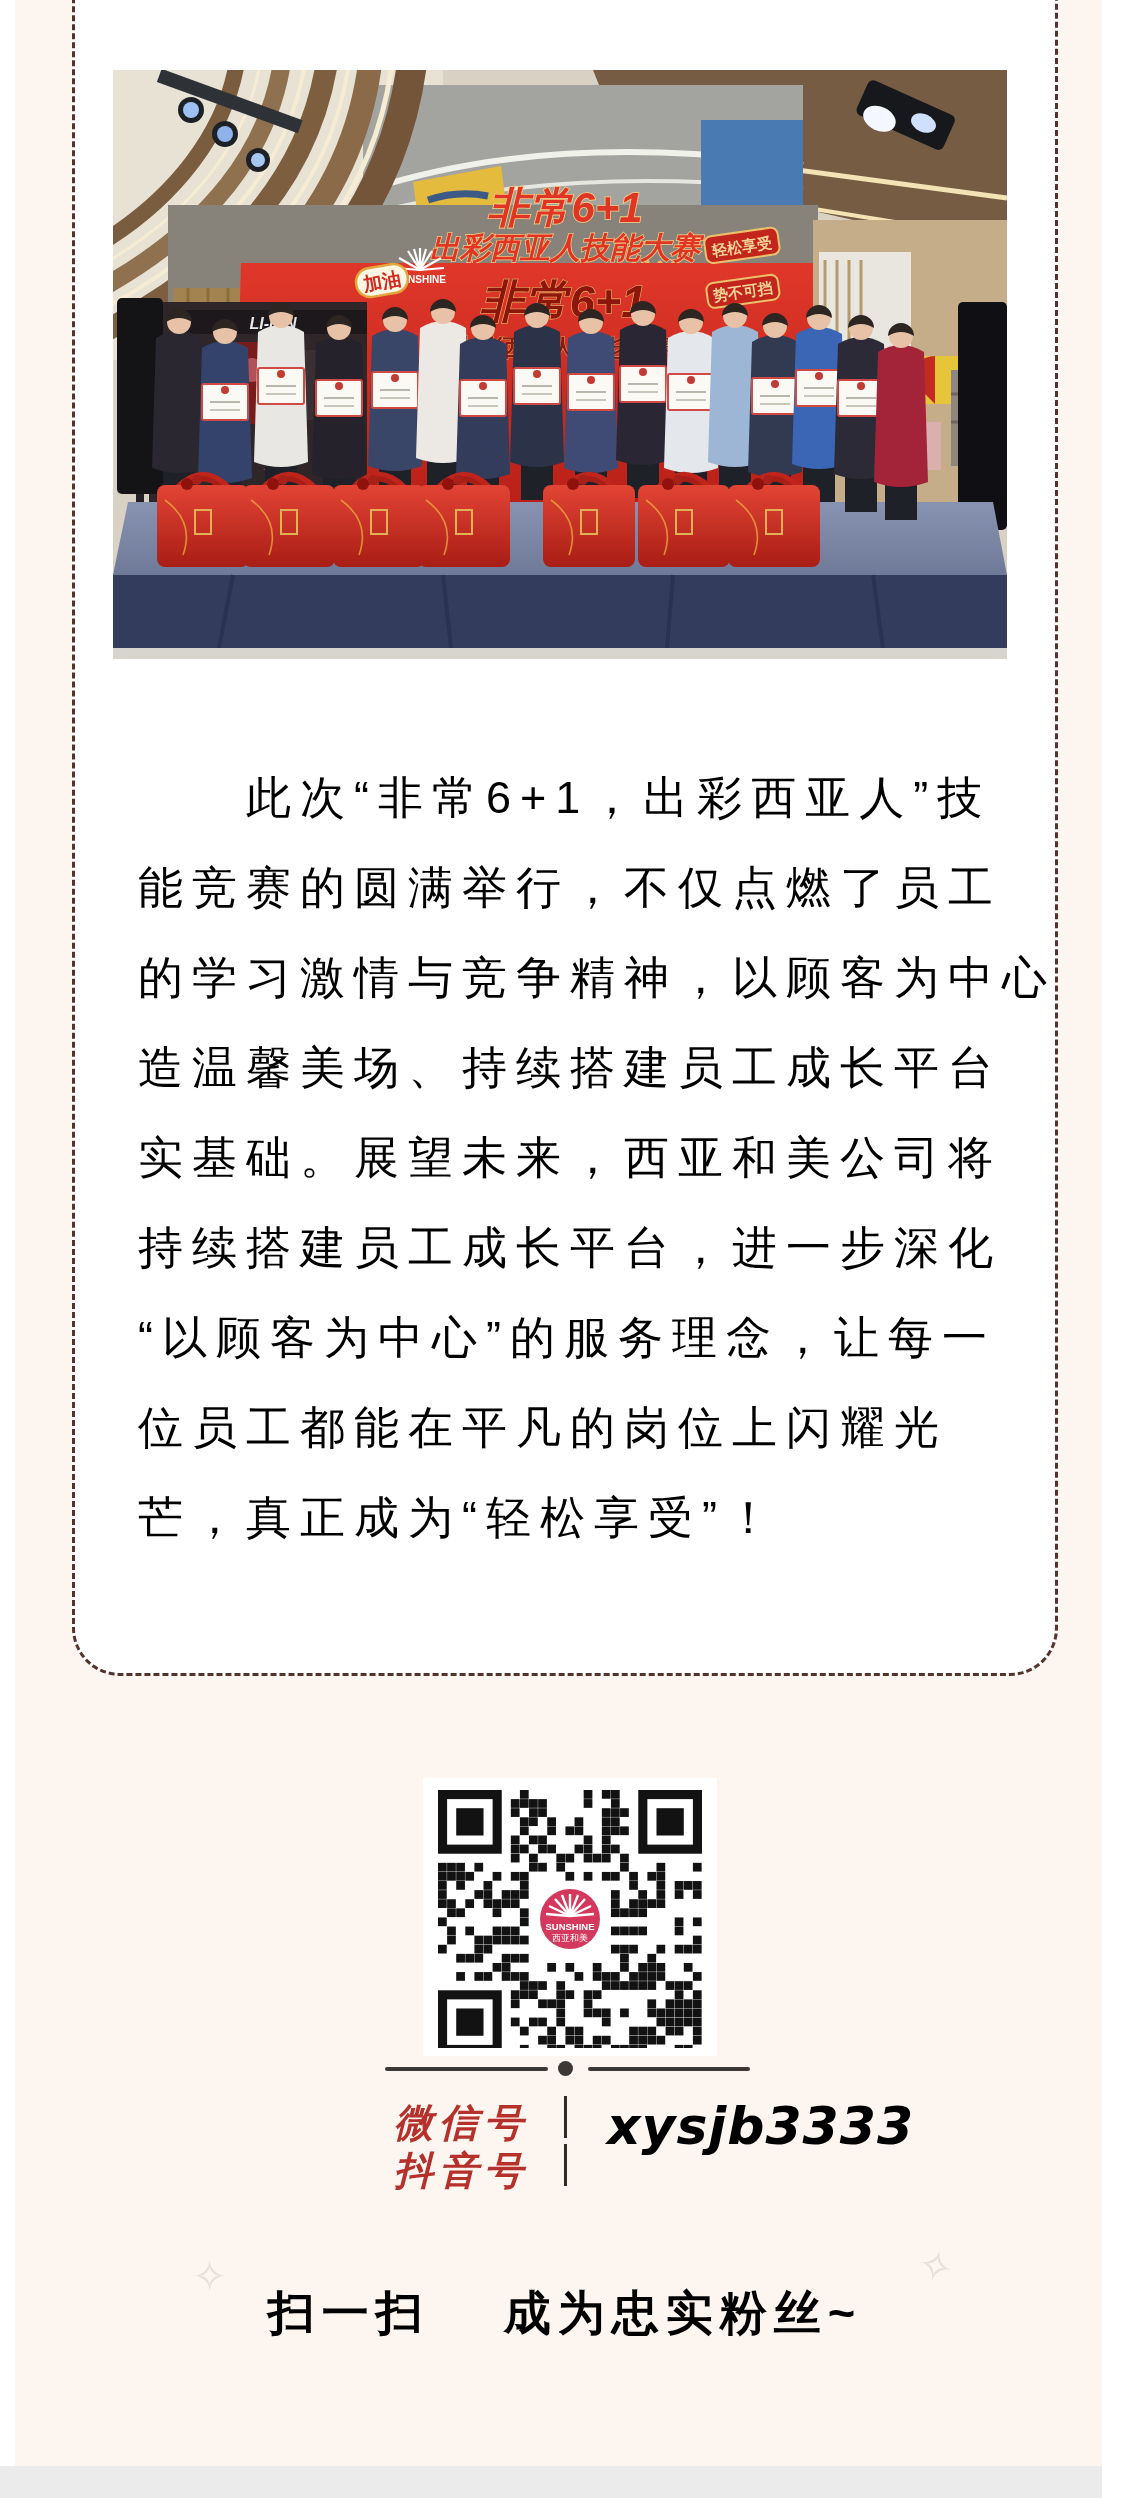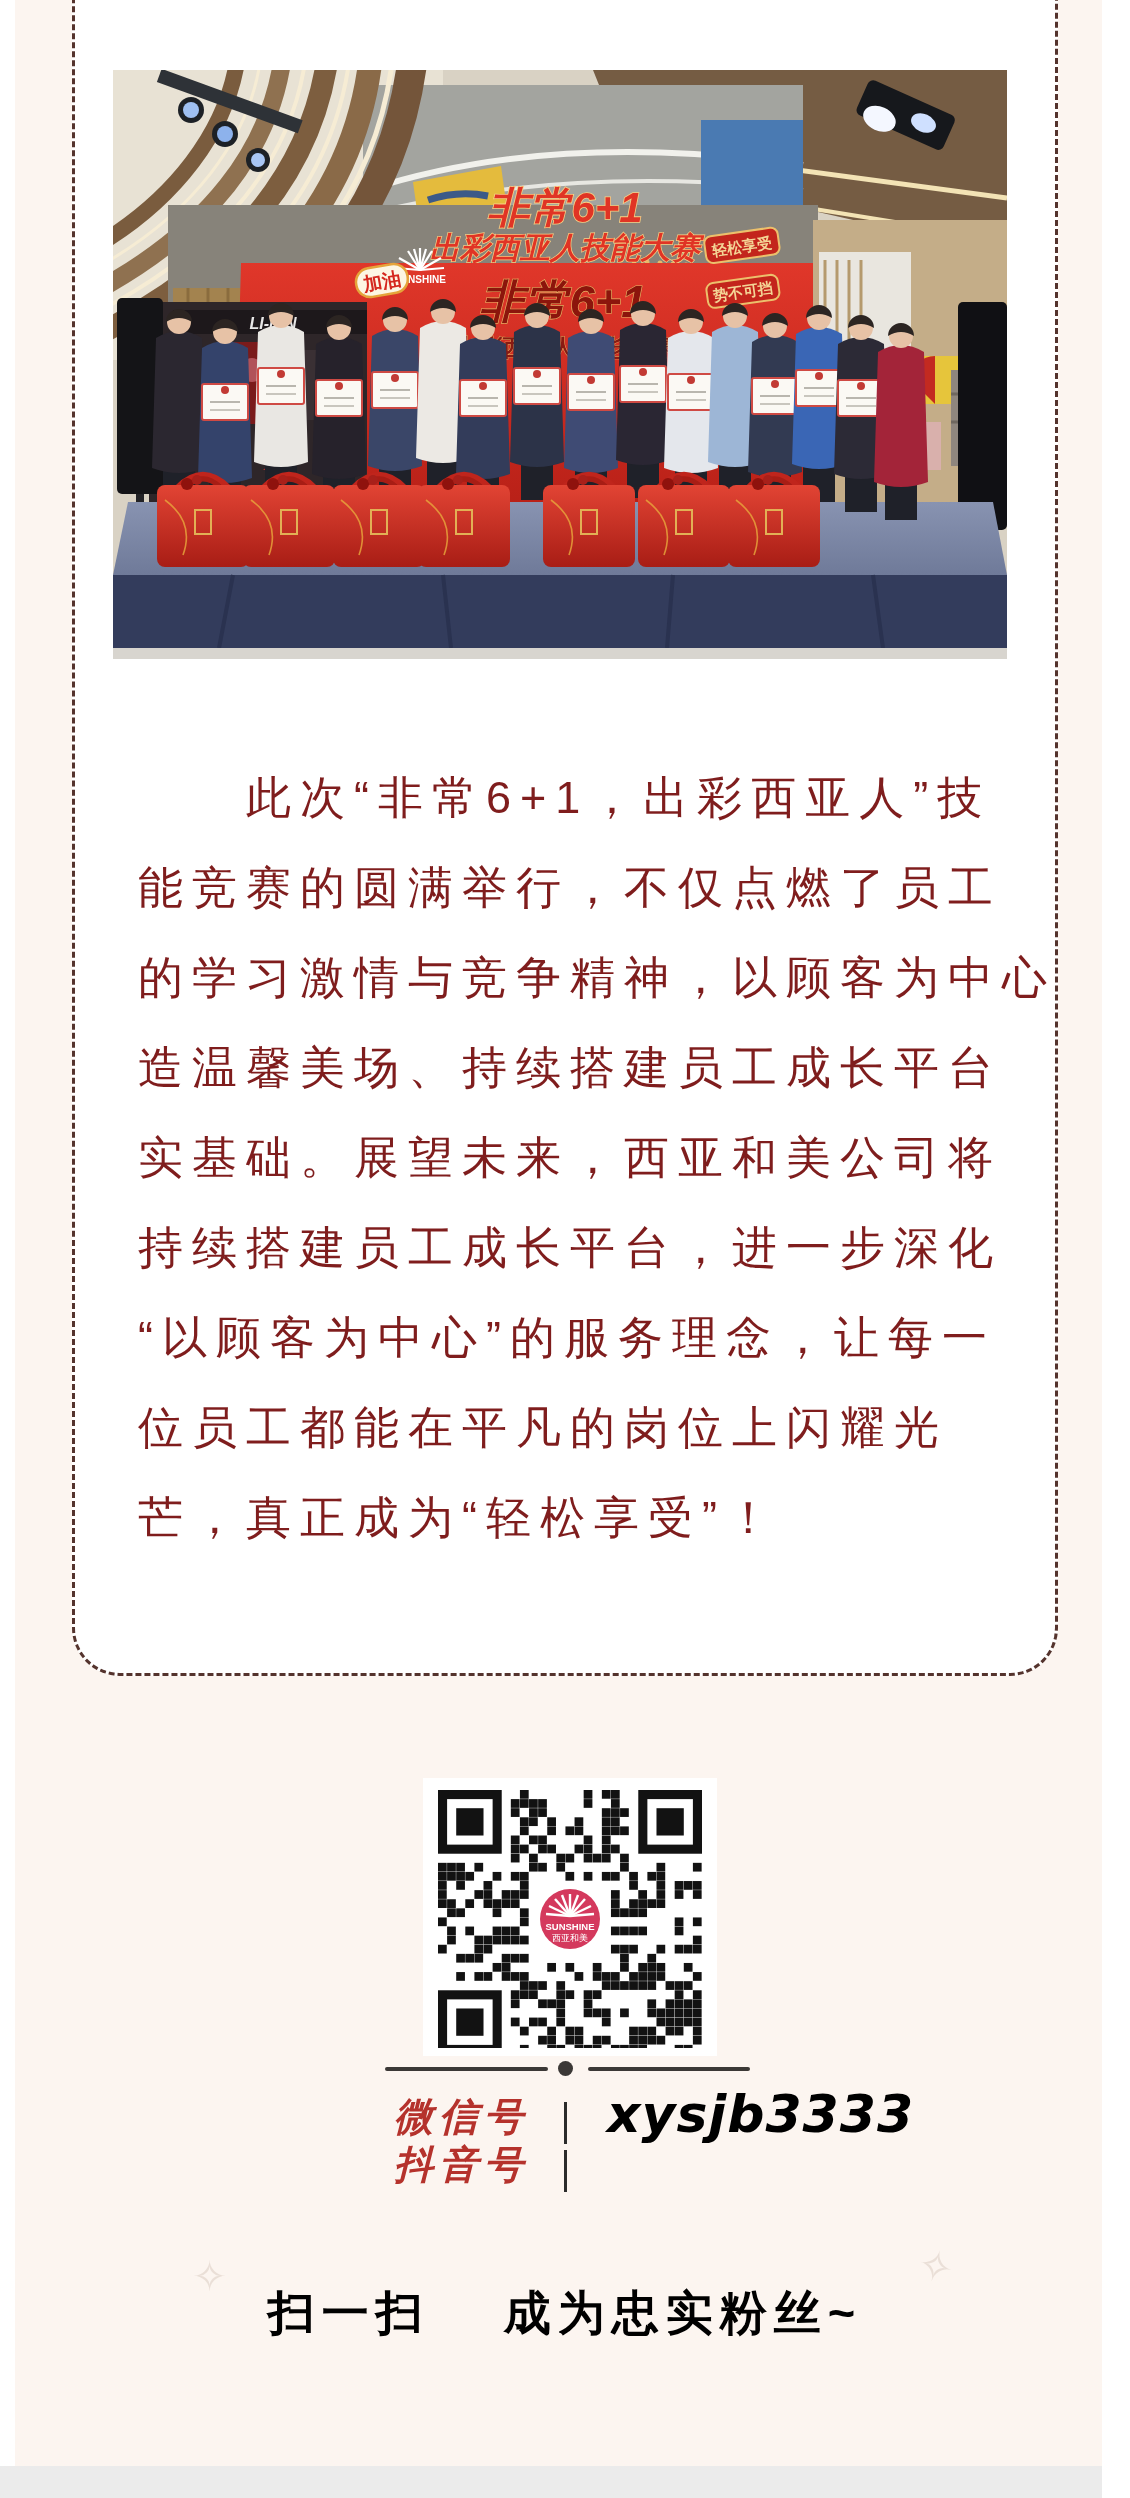--- a/index.html
+++ b/index.html
@@ -2,30 +2,30 @@
 <html><head>
 <meta charset="utf-8">
 <style>
   html,body{margin:0;padding:0;}
   body{background:#ffffff;font-family:"Liberation Sans",sans-serif;}
   .page{position:relative;width:1102px;height:2498px;background:#ffffff;overflow:hidden;}
   .pink-band{position:absolute;left:15px;top:0;width:1098px;height:2466px;background:#fcf5f0;}
   .dashed-box{position:absolute;left:72px;top:-80px;width:980px;height:1750px;background:#ffffff;
     border:3px dashed #54332d;border-radius:48px;}
   .photo-frame{position:absolute;left:113px;top:70px;width:894px;height:589px;overflow:hidden;background:#d9d2c4;}
-  .article{position:absolute;left:138px;top:753px;width:872px;color:#7f1d1d;font-size:45px;
+  .article{position:absolute;left:138px;top:753px;width:872px;color:#000000;font-size:45px;
     line-height:90px;letter-spacing:9px;font-weight:400;}
   .article .ln{height:90px;white-space:nowrap;}
   .article .ln.indent{padding-left:108px;}
   .qr-card{position:absolute;left:423px;top:1778px;width:294px;height:278px;background:#ffffff;}
   .qr-card svg{position:absolute;left:15px;top:12px;}
   .divider-seg{position:absolute;top:2067px;height:4px;background:#3b3836;border-radius:2px;}
   .divider-dot{position:absolute;left:558px;top:2061px;width:15px;height:15px;border-radius:50%;background:#3b3836;}
   .contacts{position:absolute;left:394px;top:2096px;}
-  .contact-row{display:flex;align-items:flex-end;height:48px;gap:28px;}
+  .contact-row{display:flex;align-items:flex-start;height:48px;gap:28px;}
   .contact-label{color:#b5322c;font-weight:bold;font-style:italic;font-size:39px;letter-spacing:6px;width:140px;}
   .contact-bar{width:3px;height:42px;background:#2b2b2b;margin:0 12px 0 2px;}
   .contact-value{color:#000000;font-weight:bold;font-style:italic;font-size:52px;
     font-family:"DejaVu Sans",sans-serif;letter-spacing:1px;}
   .slogan{position:absolute;left:0;top:2282px;width:1130px;text-align:center;color:#000000;
     font-size:47px;font-weight:bold;letter-spacing:7px;}
   .sparkle{position:absolute;color:#eadfd7;font-size:42px;}
   .sparkle.s1{left:192px;top:2252px;}
   .sparkle.s2{left:918px;top:2242px;transform:rotate(15deg);}
   .footer-strip{position:absolute;left:0;top:2466px;width:1130px;height:32px;background:#ebebeb;}

